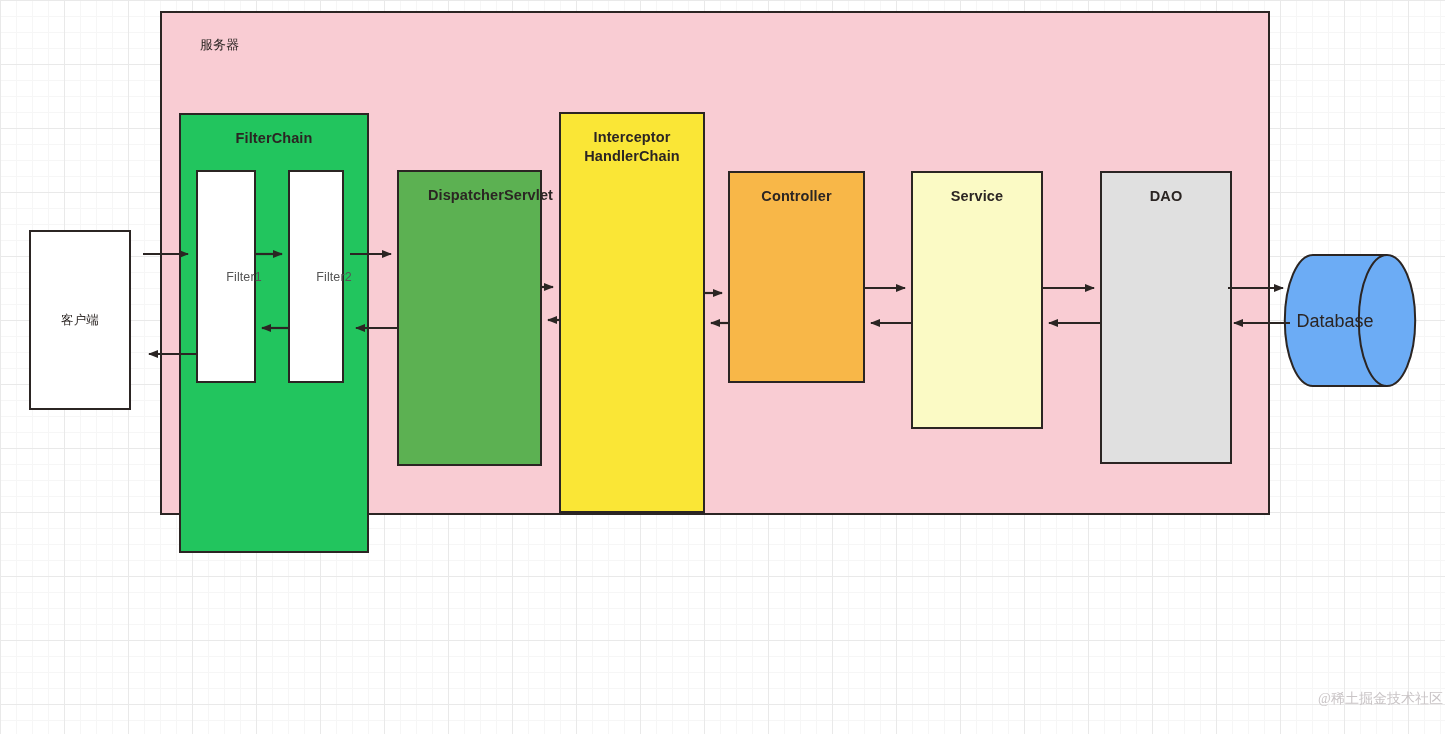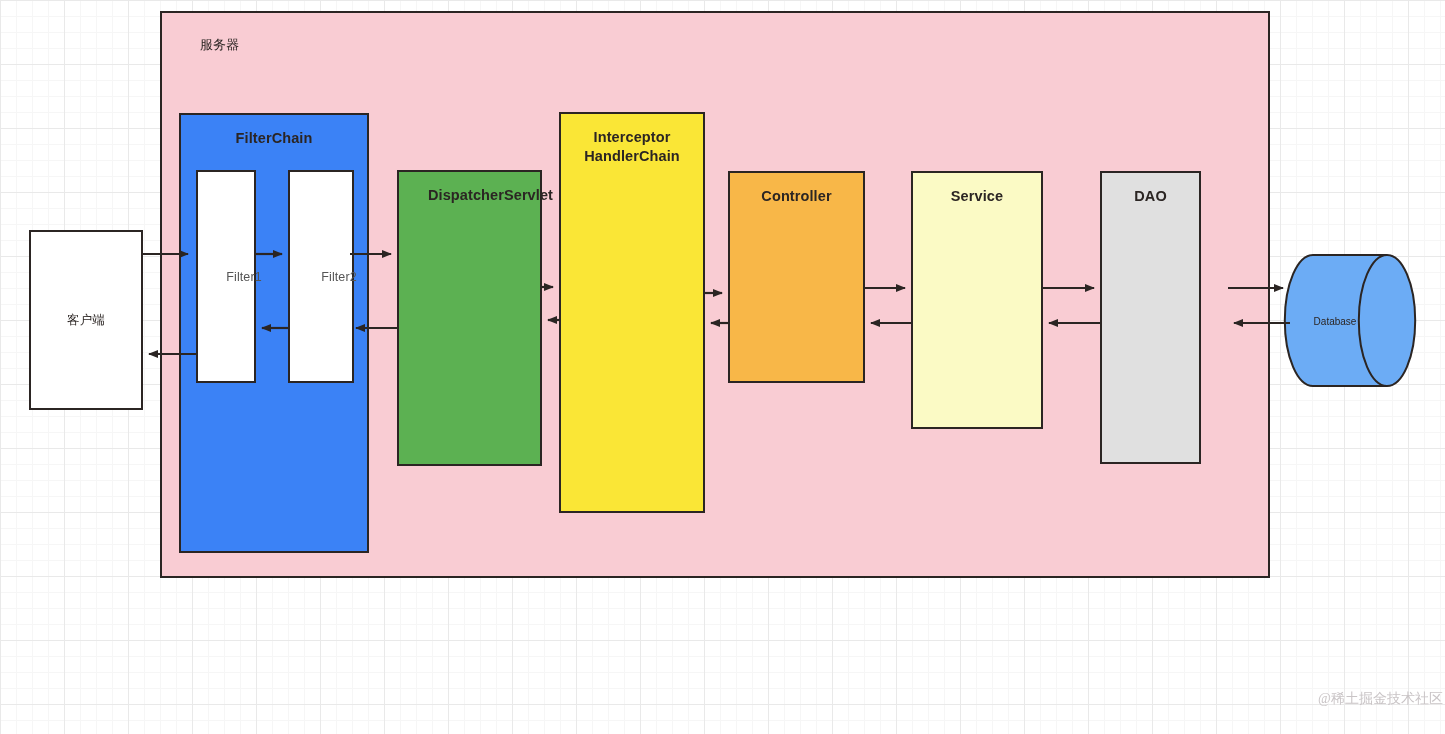--- a/index.html
+++ b/index.html
@@ -37,42 +37,42 @@
     line-height:1.28;
     letter-spacing:.1px;
     white-space:pre-line;
     margin-top:14px;
     pointer-events:none;
   }
   .node.center-label{align-items:center;}
   .node.center-label .node-title{margin-top:0;font-weight:normal;}
 
   
-  #server{left:160px;top:11px;width:1110px;height:567px;background:#f9ccd3;}
+  #server{left:160px;top:11px;width:1110px;height:504px;background:#f9ccd3;}
   #server .node-title{font-weight:normal;font-size:13px;margin-top:16px;margin-left:0;}
   #server-label-wrap{position:absolute;left:38px;top:24px;}
 
-  #client{left:29px;top:230px;width:114px;height:180px;background:#ffffff;}
+  #client{left:29px;top:230px;width:102px;height:180px;background:#ffffff;}
   #client .node-title{font-weight:normal;font-size:12.5px;}
 
-  #filterchain{left:179px;top:113px;width:190px;height:440px;background:#3b82f6;}
+  #filterchain{left:179px;top:113px;width:190px;height:440px;background:#22c55e;}
   #filter1{left:196px;top:170px;width:60px;height:213px;background:#ffffff;}
-  #filter2{left:288px;top:170px;width:66px;height:213px;background:#ffffff;}
+  #filter2{left:288px;top:170px;width:56px;height:213px;background:#ffffff;}
   #filter1 .node-title,#filter2 .node-title{font-weight:normal;font-size:12.5px;color:#555;margin-left:36px;}
 
   #dispatcher{left:397px;top:170px;width:145px;height:296px;background:#5cb152;padding-left:42px;}
   #interceptor{left:559px;top:112px;width:146px;height:401px;background:#fae636;}
   #controller{left:728px;top:171px;width:137px;height:212px;background:#f8b748;}
   #service{left:911px;top:171px;width:132px;height:258px;background:#fbfac5;}
-  #dao{left:1100px;top:171px;width:101px;height:293px;background:#e0e0e0;}
+  #dao{left:1100px;top:171px;width:132px;height:293px;background:#e0e0e0;}
 
   #database{position:absolute;left:1283px;top:253px;width:134px;height:135px;}
   #database .db-label{
     position:absolute;left:0;top:50%;transform:translateY(-50%);
-    width:104px;text-align:center;font-size:10px;color:#2b2523;
+    width:104px;text-align:center;font-size:18px;color:#2b2523;
   }
 
   #watermark{
     position:absolute;left:1318px;top:690px;
     font-size:14px;color:#c9c4c6;
     font-family:"Liberation Serif","DejaVu Serif",serif;
     white-space:nowrap;
   }
   svg#arrows{position:absolute;left:0;top:0;width:1445px;height:734px;pointer-events:none;}
 </style>

